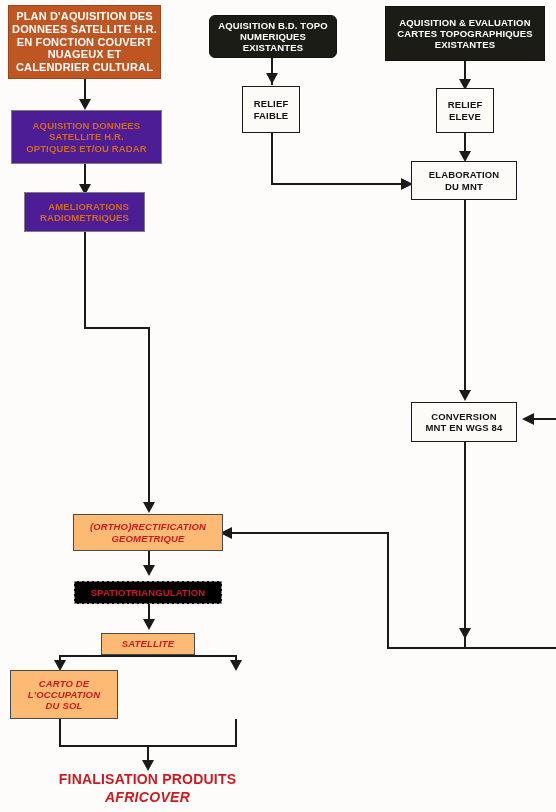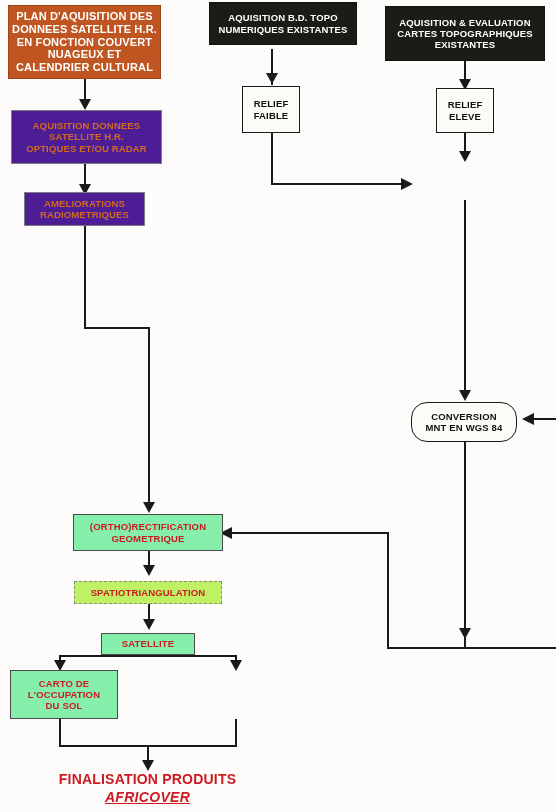--- a/index.html
+++ b/index.html
@@ -52,48 +52,48 @@
   }
   .n-black-text {
     background: #fdfbf7;
     border: 1.4px solid #1a1a1a;
     color: #111111;
     font-weight: bold;
     font-size: 9.5px;
     letter-spacing: .15px;
   }
   .n-red-text {
-    background: #86efac;
+    background: #fdba74;
     border: 1.4px solid #4a4a4a;
     color: #cc1a22;
     font-weight: bold;
     font-size: 9.5px;
     letter-spacing: .15px;
+    font-style: italic;
   }
   .n-red-dashed {
-    background: #bef264;
+    background: #000000;
     border: 1.5px dashed #8a8a8a;
     color: #cc1a22;
     font-weight: bold;
     font-size: 9.5px;
     letter-spacing: .15px;
   }
   .n-plain {
     background: transparent;
     border: none;
     color: #cc1a22;
     font-weight: bold;
     font-size: 14px;
     letter-spacing: .2px;
   }
   .final-line2 {
     font-style: italic;
     font-size: 14px;
     letter-spacing: .3px;
-    text-decoration: underline;
   }
   
   .vline {
     position: absolute;
     width: 2px;
     background: #1a1a1a;
   }
   .hline {
     position: absolute;
     height: 2px;
@@ -182,42 +182,44 @@
   <div class="hline" style="left:59px; top:745px; width:178px;"></div>
   <div class="vline" style="left:147px; top:745px; height:22px;"></div>
   <div class="arrow-down" style="left:142px; top:760px;"></div>
 
   <div class="node n-orange-fill" style="left:8px; top:5px; width:153px; height:74px;">PLAN D'AQUISITION DES
 DONNEES SATELLITE H.R.
 EN FONCTION COUVERT
 NUAGEUX ET
 CALENDRIER CULTURAL</div>
 
-  <div class="node n-dark-fill" style="left:209px; top:2px; width:148px; height:43px;">AQUISITION B.D. TOPO
+  <div class="node n-dark-fill" style="left:209px; top:15px; width:128px; height:43px;border-radius:6px;">AQUISITION B.D. TOPO
 NUMERIQUES EXISTANTES</div>
 
   <div class="node n-dark-fill" style="left:385px; top:6px; width:160px; height:55px;">AQUISITION &amp; EVALUATION
 CARTES TOPOGRAPHIQUES
 EXISTANTES</div>
 
   <div class="node n-orange-text" style="left:11px; top:110px; width:151px; height:54px;">AQUISITION DONNEES
 SATELLITE H.R.
 OPTIQUES ET/OU RADAR</div>
 
   <div class="node n-black-text" style="left:242px; top:86px; width:58px; height:47px;">RELIEF
 FAIBLE</div>
 
   <div class="node n-black-text" style="left:436px; top:88px; width:58px; height:45px;">RELIEF
 ELEVE</div>
 
-  <div class="node n-orange-text" style="left:24px; top:192px; width:121px; height:34px;">AMELIORATIONS
+  <div class="node n-orange-text" style="left:24px; top:192px; width:121px; height:40px;text-align:right;">AMELIORATIONS
 RADIOMETRIQUES</div>
 
-
-  <div class="node n-black-text" style="left:411px; top:402px; width:106px; height:40px;border-radius:16px;">CONVERSION
+  <div class="node n-black-text" style="left:411px; top:161px; width:106px; height:39px;">ELABORATION
+DU MNT</div>
+
+  <div class="node n-black-text" style="left:411px; top:402px; width:106px; height:40px;">CONVERSION
 MNT EN WGS 84</div>
 
   <div class="node n-red-text" style="left:73px; top:514px; width:150px; height:37px;">(ORTHO)RECTIFICATION
 GEOMETRIQUE</div>
 
   <div class="node n-red-dashed" style="left:74px; top:581px; width:148px; height:23px;">SPATIOTRIANGULATION</div>
 
   <div class="node n-red-text" style="left:101px; top:633px; width:94px; height:22px;">SATELLITE</div>
 
   <div class="node n-red-text" style="left:10px; top:670px; width:108px; height:49px;">CARTO DE

